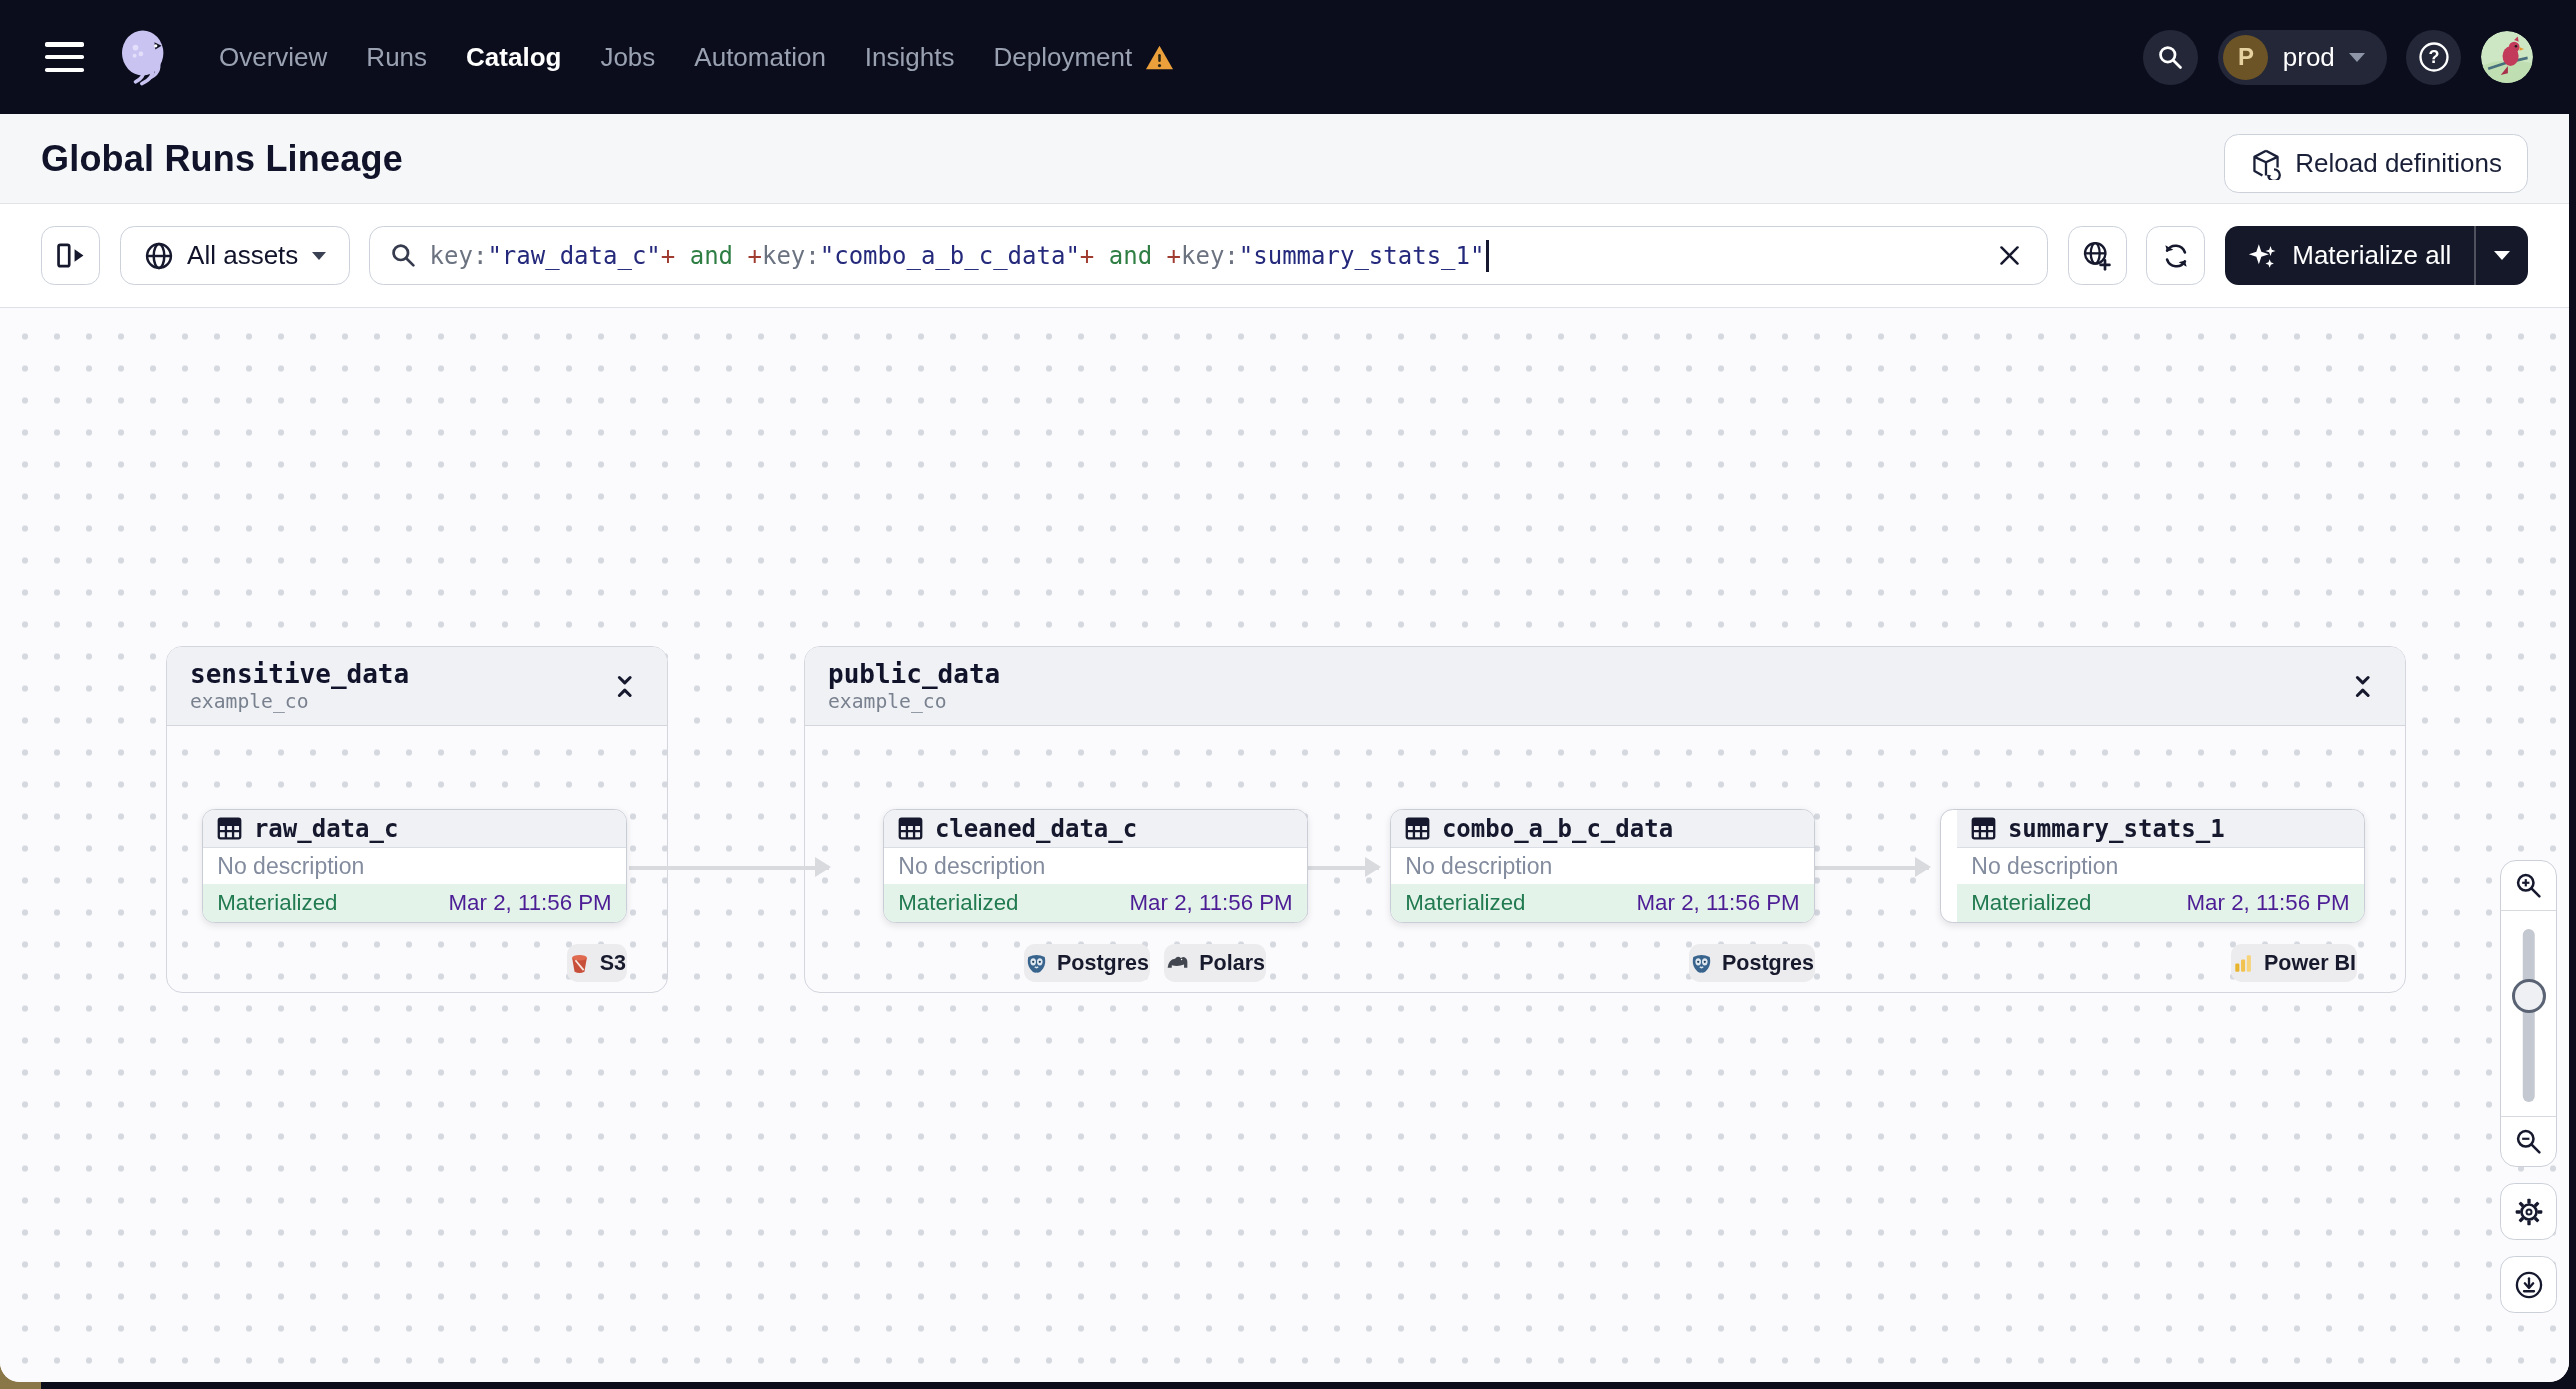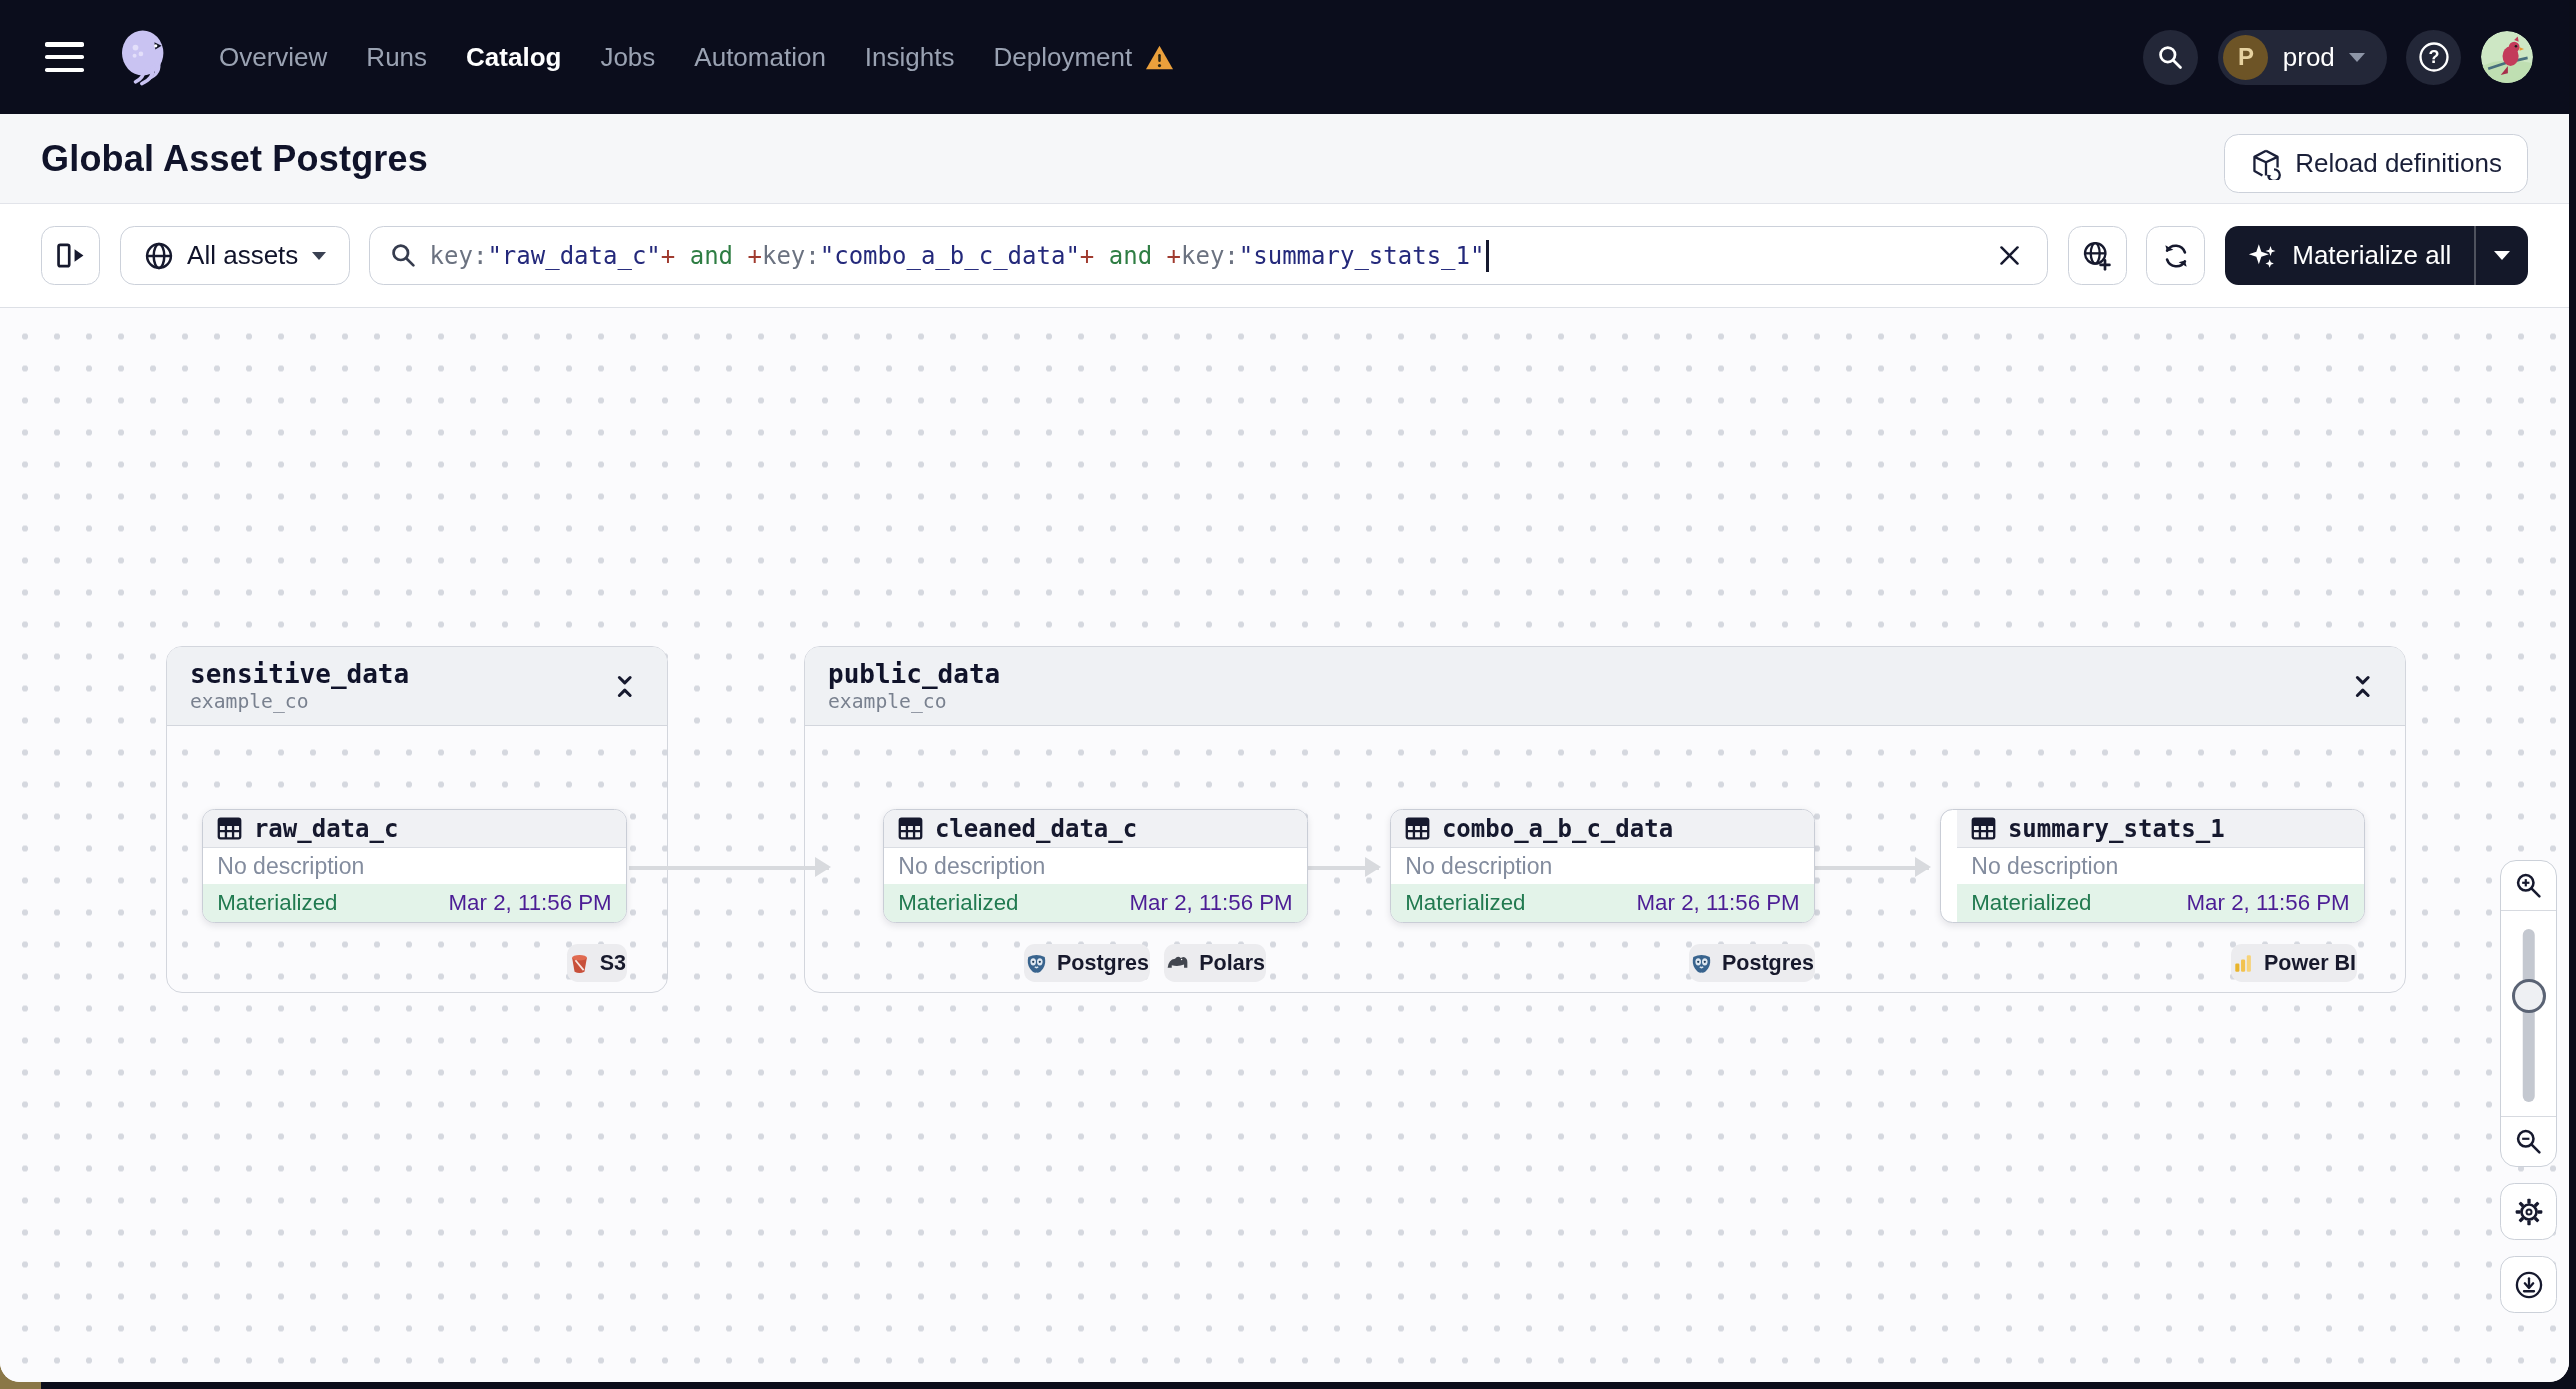--- a/index.html
+++ b/index.html
@@ -252,21 +252,21 @@
           <circle cx="37" cy="18" r="6" fill="#c33b5a"></circle>
           <path d="M37 10 l4 -4 1 6 z" fill="#c33b5a"></path>
           <circle cx="39" cy="17" r="1.4" fill="#1c1c1c"></circle>
           <path d="M43 18 l5 2 -5 2 z" fill="#e8962c"></path>
         </svg>
       </div>
     </div>
   </div>
 
   <div class="pageheader">
-    <span class="page-title">Global Asset Postgres</span>
+    <span class="page-title">Global Runs Lineage</span>
     <div class="ph-spacer"></div>
     <div class="reload-btn">
       <svg viewBox="0 0 36 36" width="32" height="32">
         <path d="M18 3 L31 10 L31 22 M18 3 L5 10 L5 26 L14 31 M18 16 L31 10 M18 16 L5 10 M18 16 L18 31" fill="none" stroke="#1a1f38" stroke-width="2.6" stroke-linejoin="round"></path>
         <path d="M27 24 a6.5 6.5 0 1 1 -6.5 6.5" fill="none" stroke="#1a1f38" stroke-width="2.6"></path>
         <path d="M21 34 l-1 -4 4 1 z" fill="#1a1f38"></path>
       </svg>
       <span>Reload definitions</span>
     </div>
   </div>

